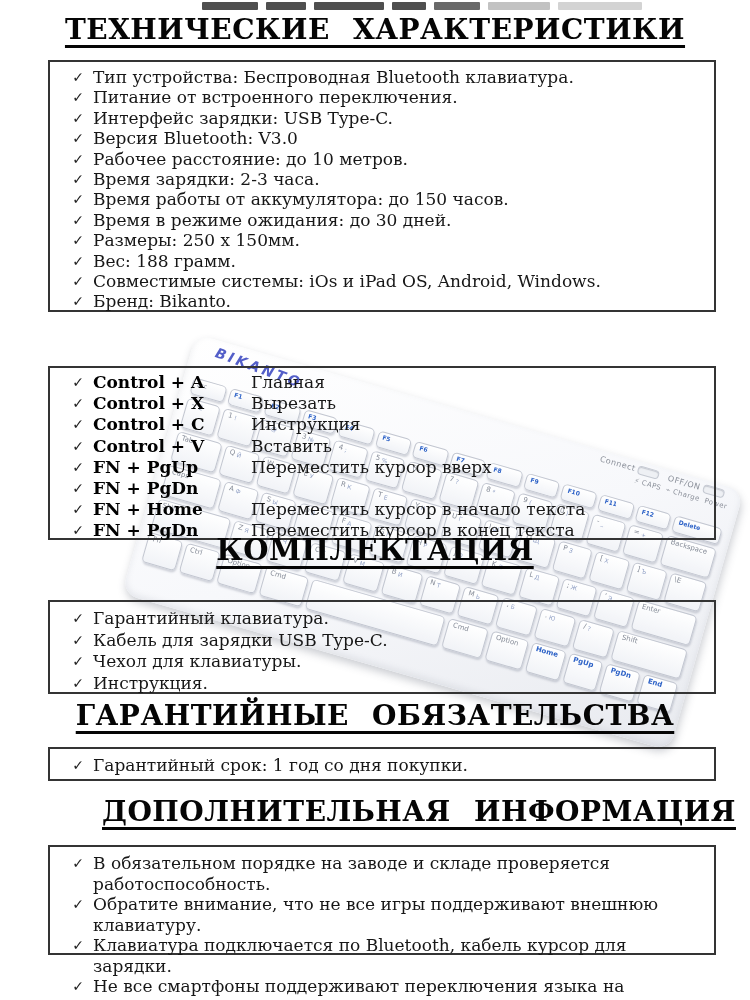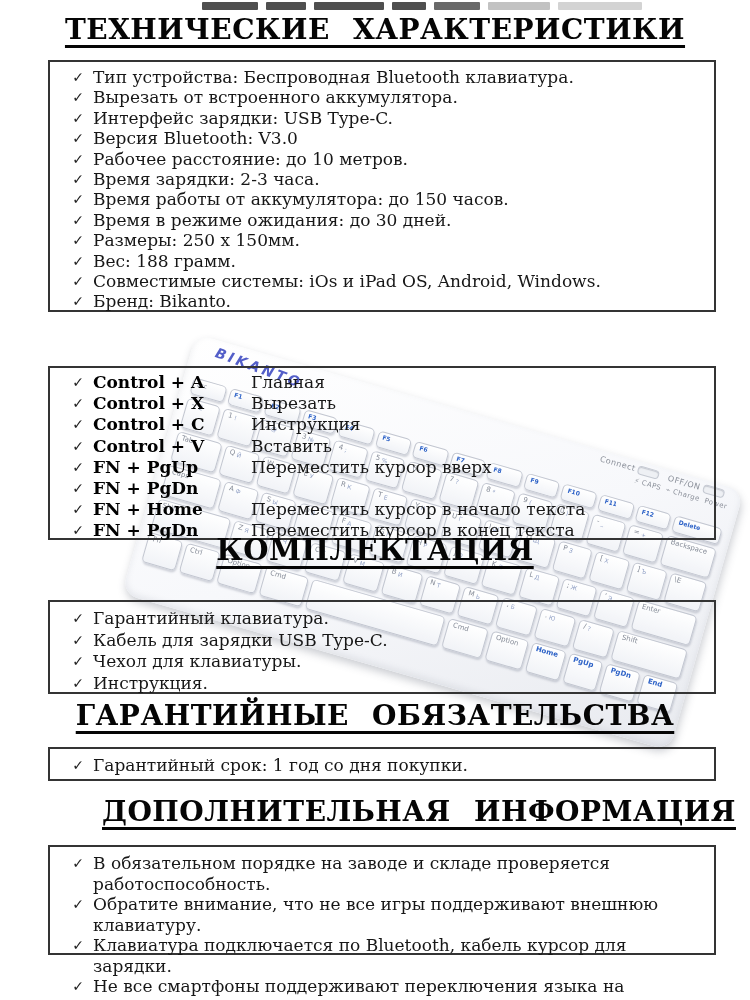--- a/index.html
+++ b/index.html
@@ -413,21 +413,21 @@
   <div class="box" id="box1">
     <ul>
 
         <li>
           <span class="check">✓</span>
           <span class="itext">Тип устройства: Беспроводная Bluetooth клавиатура.</span>
         </li>
 
         <li>
           <span class="check">✓</span>
-          <span class="itext">Вырезать от встроенного аккумулятора.</span>
+          <span class="itext">Питание от встроенного переключения.</span>
         </li>
 
         <li>
           <span class="check">✓</span>
           <span class="itext">Интерфейс зарядки: USB Type-C.</span>
         </li>
 
         <li>
           <span class="check">✓</span>
           <span class="itext">Версия Bluetooth: V3.0</span>

